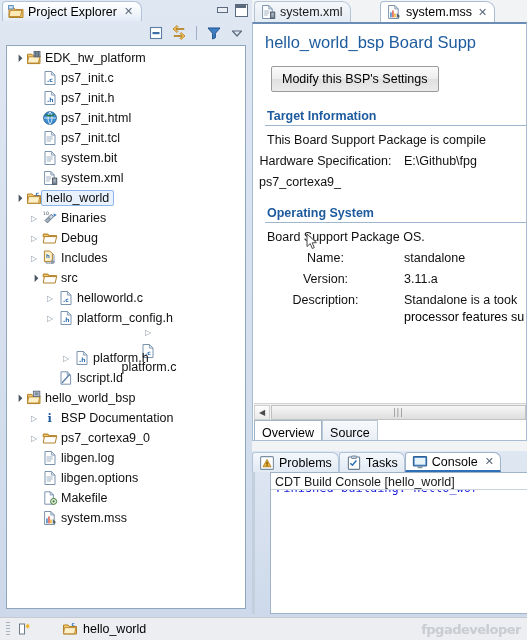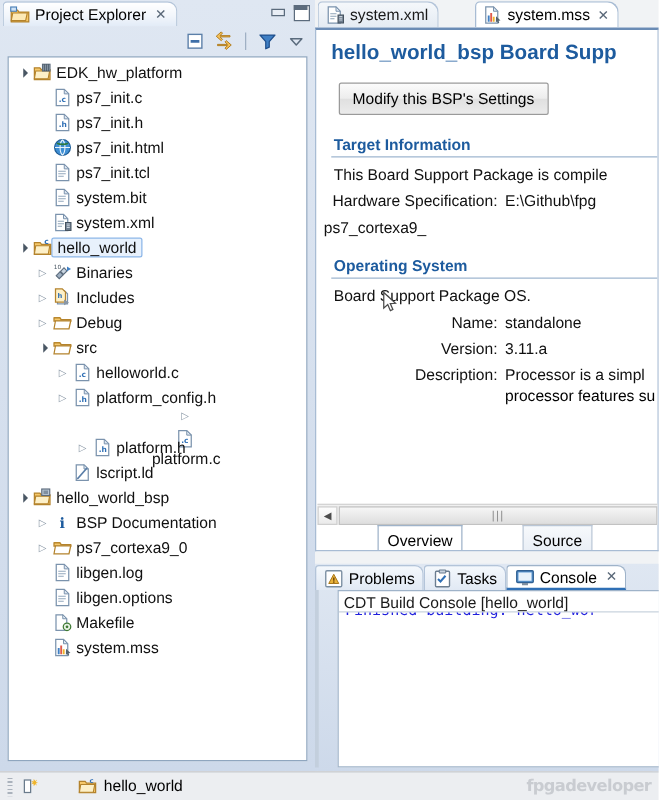--- a/index.html
+++ b/index.html
@@ -114,40 +114,40 @@
     border: 1px solid #a8bcd4; border-bottom: none; color: #000;
   }
   .ed-tab .tab-close { color: #5a6878; font-size: 11px; margin-left: 2px; }
   .ed-body {
     position: absolute; left: 0; top: 22px; width: 275px; height: 419px;
     background: #ffffff; border: 1px solid #a8bcd4; border-top: 2px solid #6b8cb5;
     overflow: hidden;
   }
   .ed-scroll { position: relative; padding: 0; }
   .bsp-title {
-    font-size: 16.5px; font-weight: bold; color: #1d5b9e;
+    font-size: 16.5px; font-weight: normal; color: #1d5b9e;
     padding: 9px 0 0 12px; white-space: nowrap;
   }
   .bsp-btn-wrap { padding: 14px 0 0 18px; }
   .bsp-btn {
     display: inline-block; padding: 5px 10px;
     background: linear-gradient(to bottom,#fbfbfb 0%,#ededed 48%,#e0e0e0 52%,#ebebeb 100%);
     border: 1px solid #9a9a9a; border-radius: 2px;
     font-size: 12.5px; color: #000; white-space: nowrap;
   }
   .sect-head {
     font-size: 12.5px; font-weight: bold; color: #1d5b9e;
     padding: 17px 0 2px 14px; white-space: nowrap;
   }
   .sect-rule { height: 1px; background: #9fb6cf; margin: 0 0 0 12px; }
   .bsp-line {
     font-size: 12.5px; color: #101010; padding: 7px 0 0 14px; white-space: nowrap;
   }
   .bsp-kv { display: flex; font-size: 12.5px; padding-top: 7px; white-space: nowrap; }
-  .bsp-k { width: 145px; text-align: right; color: #101010; }
+  .bsp-k { width: 145px; text-align: center; color: #101010; }
   .bsp-v { padding-left: 6px; color: #101010; }
   .bsp-cont { padding-left: 151px; padding-top: 3px; font-size: 12.5px; white-space: nowrap; }
 
   .ed-hscroll {
     position: absolute; left: 1px; bottom: 20px; width: 273px; height: 17px;
     background: #f0f0f0; border-top: 1px solid #d4d4d4;
     display: flex; align-items: center;
   }
   .hs-arrow {
     width: 16px; height: 15px; display: flex; align-items: center; justify-content: center;
@@ -159,21 +159,20 @@
     background: linear-gradient(to bottom,#f6f6f6,#dedede);
     border: 1px solid #c2c2c2;
     display: flex; align-items: center; justify-content: center;
     color: #8b8b8b; font-size: 9px; letter-spacing: 1px;
   }
   .ed-ftabs { position: absolute; left: 1px; bottom: 0; width: 273px; height: 20px; display: flex; }
   .ed-ftab {
     height: 20px; padding: 12px 7px; display: flex; align-items: center;
     font-size: 12.5px; border: 1px solid #b9c6d6; border-bottom: none;
     background: linear-gradient(to bottom,#f7f9fc,#e6ecf4);
-    margin-left: 48px;
   }
   .ed-ftab.active { background: #ffffff; border-color: #9fb3c9; }
 
   
   #console-view {
     position: absolute; left: 252px; top: 451px; width: 275px; height: 166px;
     background: linear-gradient(to bottom,#dfe7f2,#cdd9ea);
   }
   .cv-tabrow { position: absolute; left: 0; top: 0; width: 275px; height: 21px; display: flex; }
   .cv-tab {
@@ -370,38 +369,38 @@
        <text x="1" y="5.2" font-family="DejaVu Sans" font-size="4.6" fill="#45525f">10</text>
        <path d="M11.6 3.2l3.2 1.9-3.2 1.9z" fill="#3f7fc4"></path>
               </svg>
             </span>
             <span class="tlabel">Binaries</span>
           </div>
           <div class="trow" style="padding-left: 20px;">
             <span class="twist closed"></span>
             <span class="ticon">
               <svg width="16" height="16" viewBox="0 0 16 16">
+                <path d="M1.2 4.2h4.6l1.1 1.5H14.6" fill="none" stroke="#c2912f" stroke-width="1.1"></path>
+       <path d="M1.2 4.2h4.6l1.1 1.5h7.7v1.2H1.2z" fill="#f6c86a" stroke="#b4832c" stroke-width="1"></path>
+       <path d="M2.4 6.6h12.2L13.2 13H1.2z" fill="#ffffff" stroke="#b4832c" stroke-width="1"></path>
+              </svg>
+            </span>
+            <span class="tlabel">Debug</span>
+          </div>
+          <div class="trow" style="padding-left: 20px;">
+            <span class="twist closed"></span>
+            <span class="ticon">
+              <svg width="16" height="16" viewBox="0 0 16 16">
                 <path d="M4 2.5h5.4L12 5.1v8H4z" fill="#ffffff" stroke="#7b93ad" stroke-width="1"></path>
        <path d="M2.4 1h5.4L10.4 3.6v8H2.4z" fill="#fdf0c8" stroke="#b4832c" stroke-width="1"></path>
        <text x="4" y="8.4" font-family="DejaVu Sans" font-size="5.4" fill="#2f6fb5" font-weight="bold">h</text>
        <path d="M9.2 9.6l4 2.3-4 2.3z" fill="#8a97a5"></path>
               </svg>
             </span>
             <span class="tlabel">Includes</span>
-          </div>
-          <div class="trow" style="padding-left: 20px;">
-            <span class="twist closed"></span>
-            <span class="ticon">
-              <svg width="16" height="16" viewBox="0 0 16 16">
-                <path d="M1.2 4.2h4.6l1.1 1.5H14.6" fill="none" stroke="#c2912f" stroke-width="1.1"></path>
-       <path d="M1.2 4.2h4.6l1.1 1.5h7.7v1.2H1.2z" fill="#f6c86a" stroke="#b4832c" stroke-width="1"></path>
-       <path d="M2.4 6.6h12.2L13.2 13H1.2z" fill="#ffffff" stroke="#b4832c" stroke-width="1"></path>
-              </svg>
-            </span>
-            <span class="tlabel">Debug</span>
           </div>
           <div class="trow" style="padding-left: 20px;">
             <span class="twist open"></span>
             <span class="ticon">
               <svg width="16" height="16" viewBox="0 0 16 16">
                 <path d="M1.2 4.2h4.6l1.1 1.5H14.6" fill="none" stroke="#c2912f" stroke-width="1.1"></path>
        <path d="M1.2 4.2h4.6l1.1 1.5h7.7v1.2H1.2z" fill="#f6c86a" stroke="#b4832c" stroke-width="1"></path>
        <path d="M2.4 6.6h12.2L13.2 13H1.2z" fill="#ffffff" stroke="#b4832c" stroke-width="1"></path>
               </svg>
             </span>
@@ -607,21 +606,21 @@
         <div class="bsp-kv">
           <span class="bsp-k">Name:</span>
           <span class="bsp-v">standalone</span>
         </div>
         <div class="bsp-kv">
           <span class="bsp-k">Version:</span>
           <span class="bsp-v">3.11.a</span>
         </div>
         <div class="bsp-kv">
           <span class="bsp-k">Description:</span>
-          <span class="bsp-v">Processor is a simpl</span>
+          <span class="bsp-v">Standalone is a took</span>
         </div>
         <div class="bsp-cont">processor features su</div>
       </div>
 
       <div class="ed-hscroll">
         <span class="hs-arrow">◀</span>
         <span class="hs-thumb">|||</span>
       </div>
 
       <div class="ed-ftabs" id="ed-ftabs">

